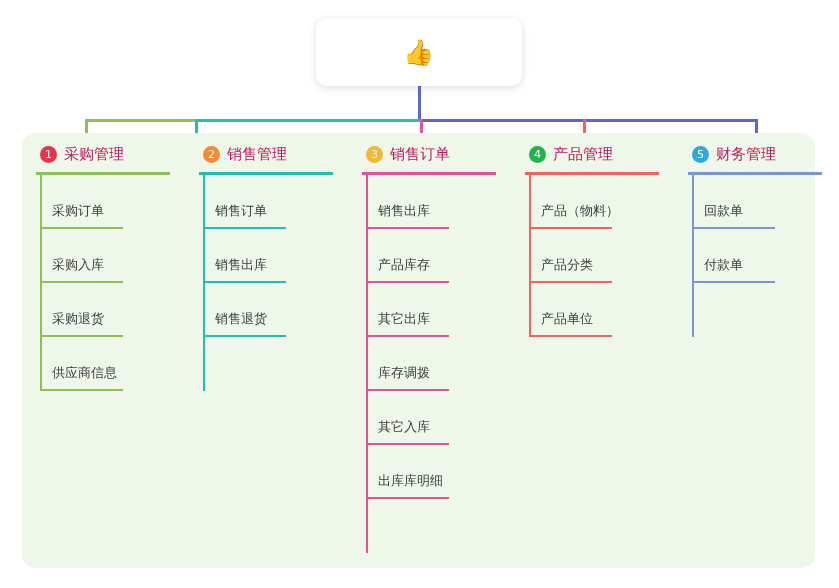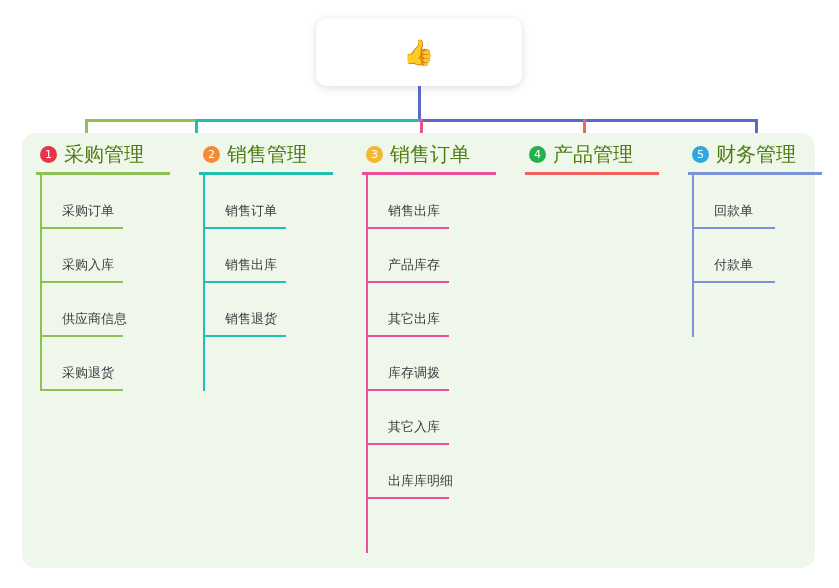--- a/index.html
+++ b/index.html
@@ -82,22 +82,22 @@
     color: #ffffff;
     font-size: 11px;
     line-height: 17px;
     text-align: center;
     display: inline-block;
     margin-right: 7px;
     flex: 0 0 auto;
     font-family: "DejaVu Sans", sans-serif;
   }
   .col-title {
-    font-size: 20px;
-    color: #4d7c0f;
+    font-size: 15px;
+    color: #be185d;
     white-space: nowrap;
   }
   .col-header-rule {
     position: absolute;
     left: 14px;
     bottom: 0;
     height: 3px;
     width: 134px;
   }
 
@@ -117,21 +117,20 @@
     height: 54px;
     box-sizing: border-box;
   }
   .leaf-label {
     position: absolute;
     left: 30px;
     bottom: 9px;
     font-size: 13px;
     color: #3a3d41;
     white-space: nowrap;
-    margin-left: 10px;
   }
   .leaf-rule {
     position: absolute;
     left: 18px;
     bottom: 0;
     height: 2px;
     width: 83px;
   }
 </style>
 </head>
@@ -167,25 +166,25 @@
             <div class="col-stem" style="background: rgb(141, 192, 85); height: 216px;"></div>
             <div class="leaf">
               <div class="leaf-label">采购订单</div>
               <div class="leaf-rule" style="background: rgb(141, 192, 85);"></div>
             </div>
             <div class="leaf">
               <div class="leaf-label">采购入库</div>
               <div class="leaf-rule" style="background: rgb(141, 192, 85);"></div>
             </div>
             <div class="leaf">
+              <div class="leaf-label">采购退货</div>
+              <div class="leaf-rule" style="background: rgb(141, 192, 85);"></div>
+            </div>
+            <div class="leaf">
               <div class="leaf-label">供应商信息</div>
-              <div class="leaf-rule" style="background: rgb(141, 192, 85);"></div>
-            </div>
-            <div class="leaf">
-              <div class="leaf-label">采购退货</div>
               <div class="leaf-rule" style="background: rgb(141, 192, 85);"></div>
             </div>
           </div>
         </div>
         <div class="column" style="left: 163px;">
           <div class="col-header">
             <span class="badge" style="background: rgb(245, 138, 54);">2</span>
             <span class="col-title">销售管理</span>
             <div class="col-header-rule" style="background: rgb(31, 192, 174);"></div>
           </div>
@@ -238,20 +237,35 @@
               <div class="leaf-rule" style="background: rgb(233, 80, 154);"></div>
             </div>
           </div>
         </div>
         <div class="column" style="left: 489px;">
           <div class="col-header">
             <span class="badge" style="background: rgb(34, 177, 76);">4</span>
             <span class="col-title">产品管理</span>
             <div class="col-header-rule" style="background: rgb(244, 98, 95);"></div>
           </div>
+          <div class="col-body">
+            <div class="col-stem" style="background: rgb(244, 98, 95); height: 162px;"></div>
+            <div class="leaf">
+              <div class="leaf-label">产品（物料）</div>
+              <div class="leaf-rule" style="background: rgb(244, 98, 95);"></div>
+            </div>
+            <div class="leaf">
+              <div class="leaf-label">产品分类</div>
+              <div class="leaf-rule" style="background: rgb(244, 98, 95);"></div>
+            </div>
+            <div class="leaf">
+              <div class="leaf-label">产品单位</div>
+              <div class="leaf-rule" style="background: rgb(244, 98, 95);"></div>
+            </div>
+          </div>
         </div>
         <div class="column" style="left: 652px;">
           <div class="col-header">
             <span class="badge" style="background: rgb(47, 168, 224);">5</span>
             <span class="col-title">财务管理</span>
             <div class="col-header-rule" style="background: rgb(123, 147, 216);"></div>
           </div>
           <div class="col-body">
             <div class="col-stem" style="background: rgb(123, 147, 216); height: 162px;"></div>
             <div class="leaf">

